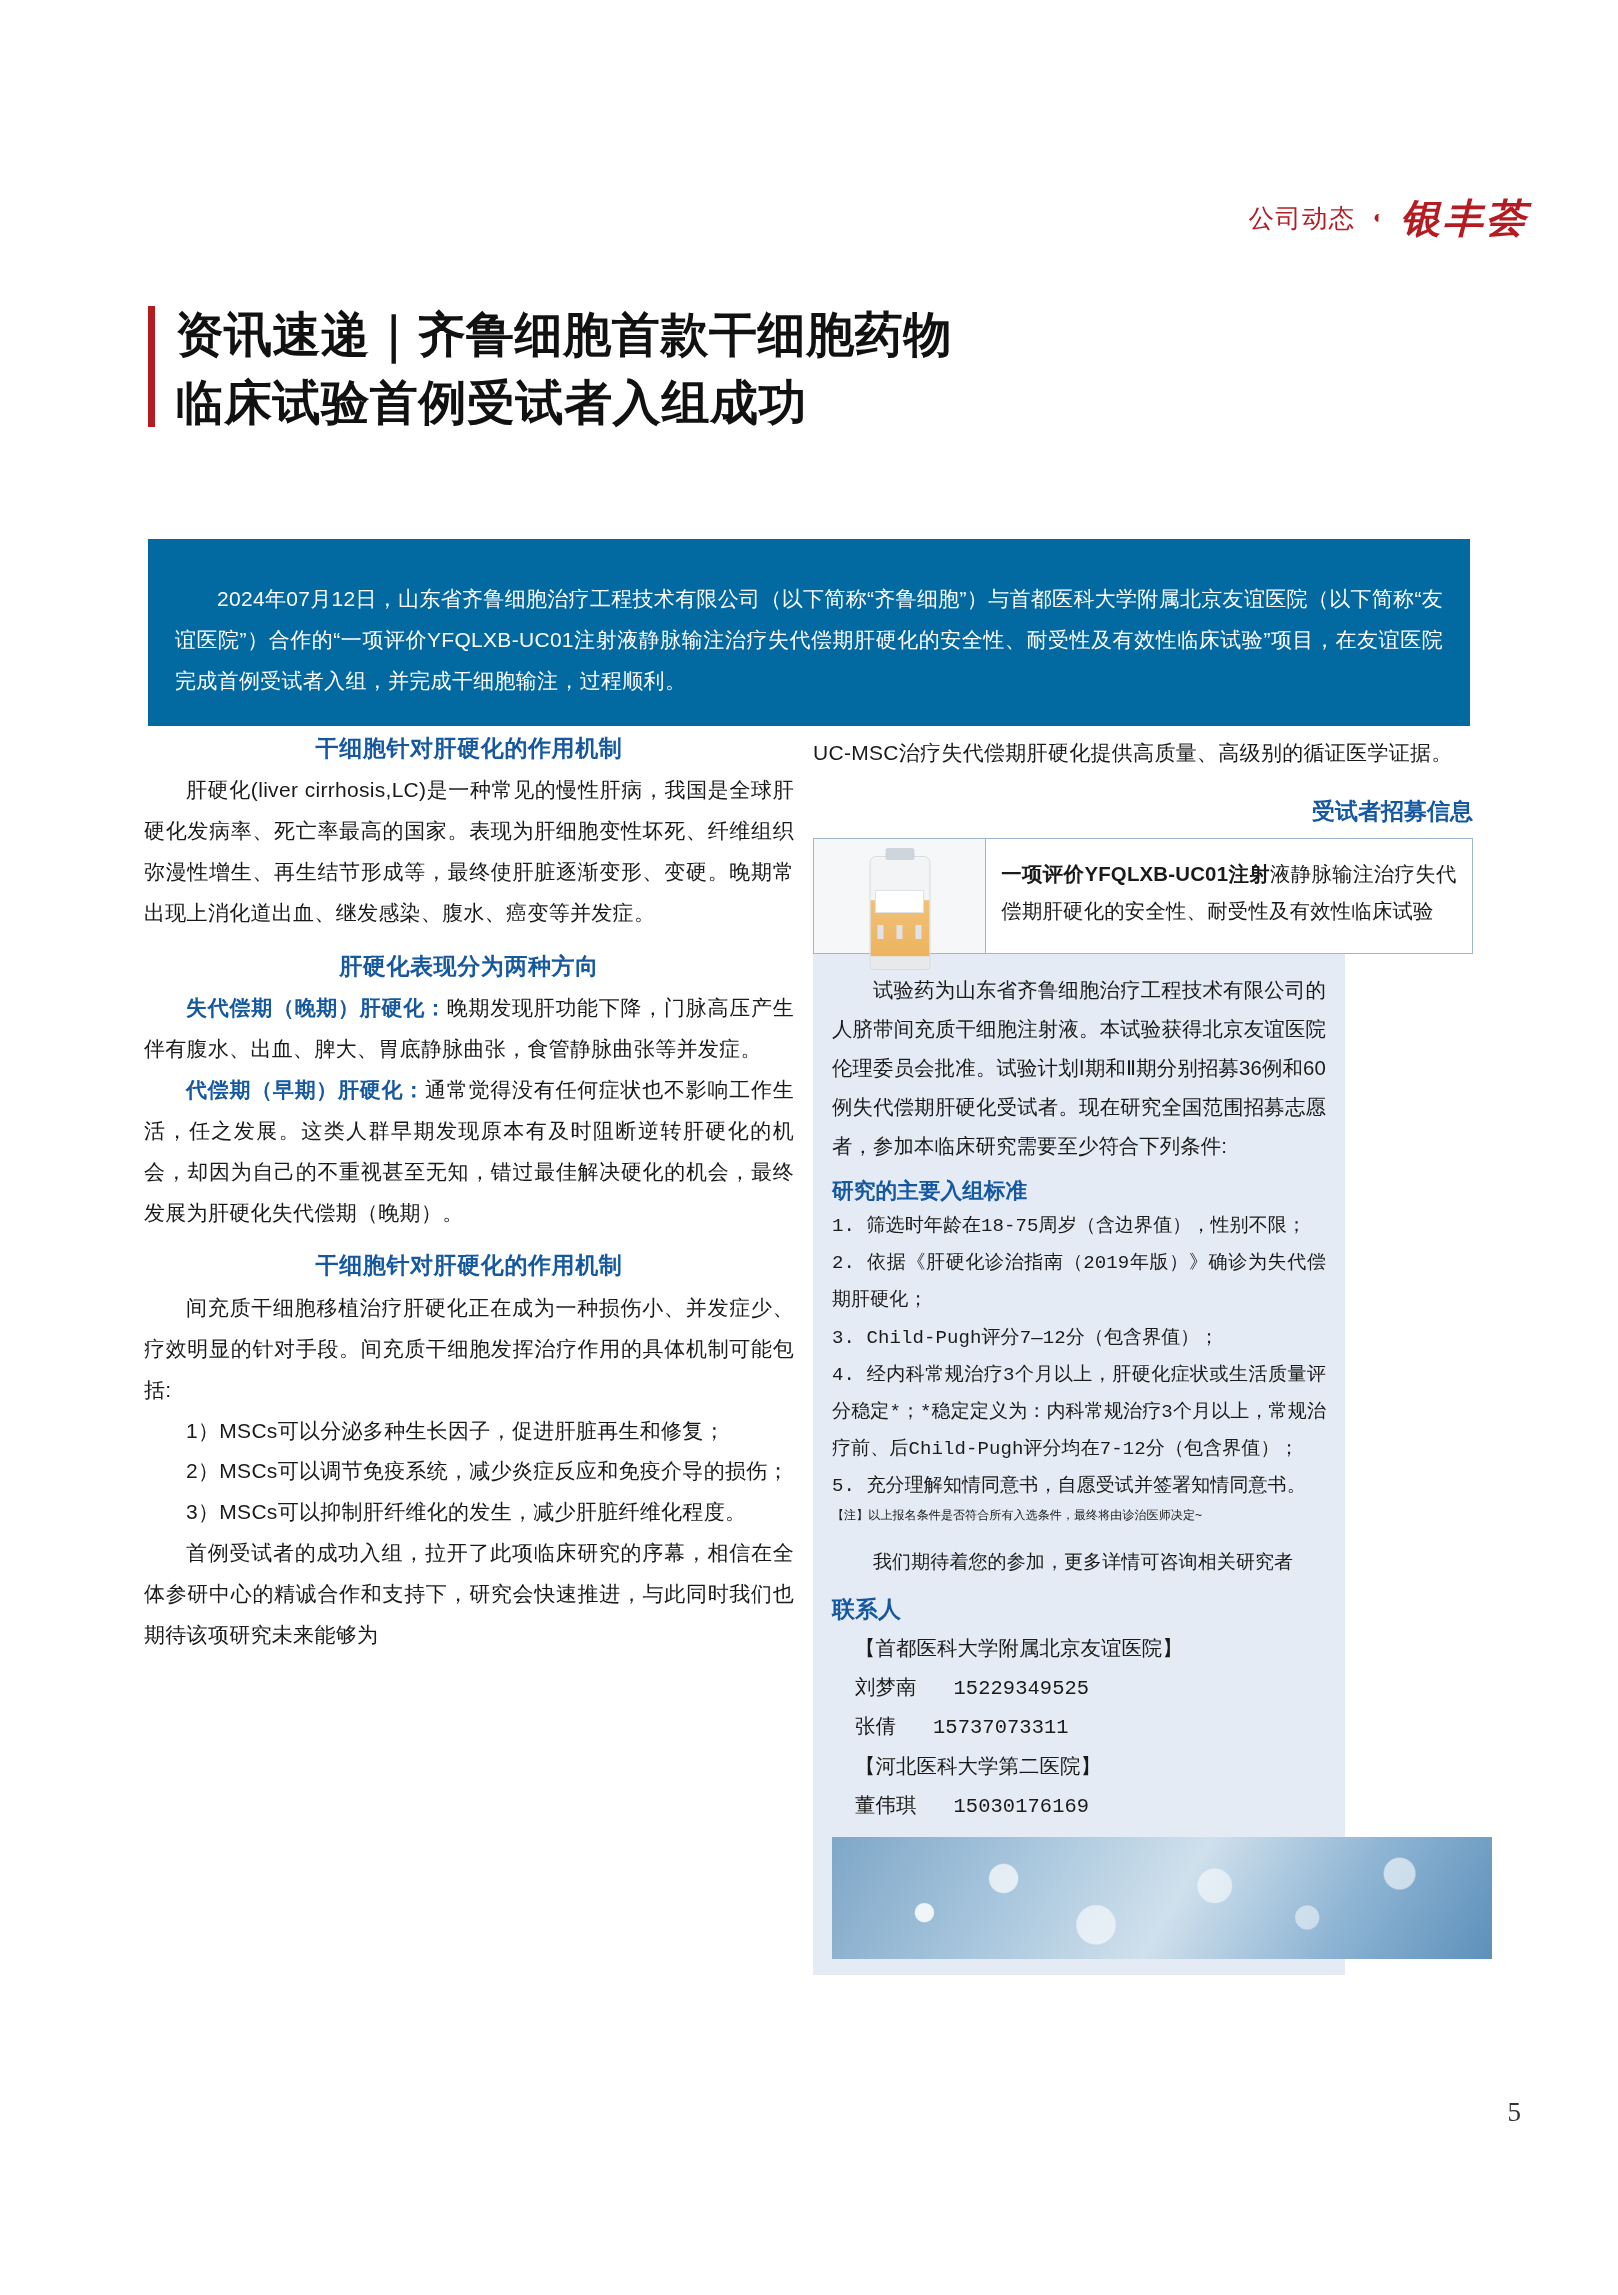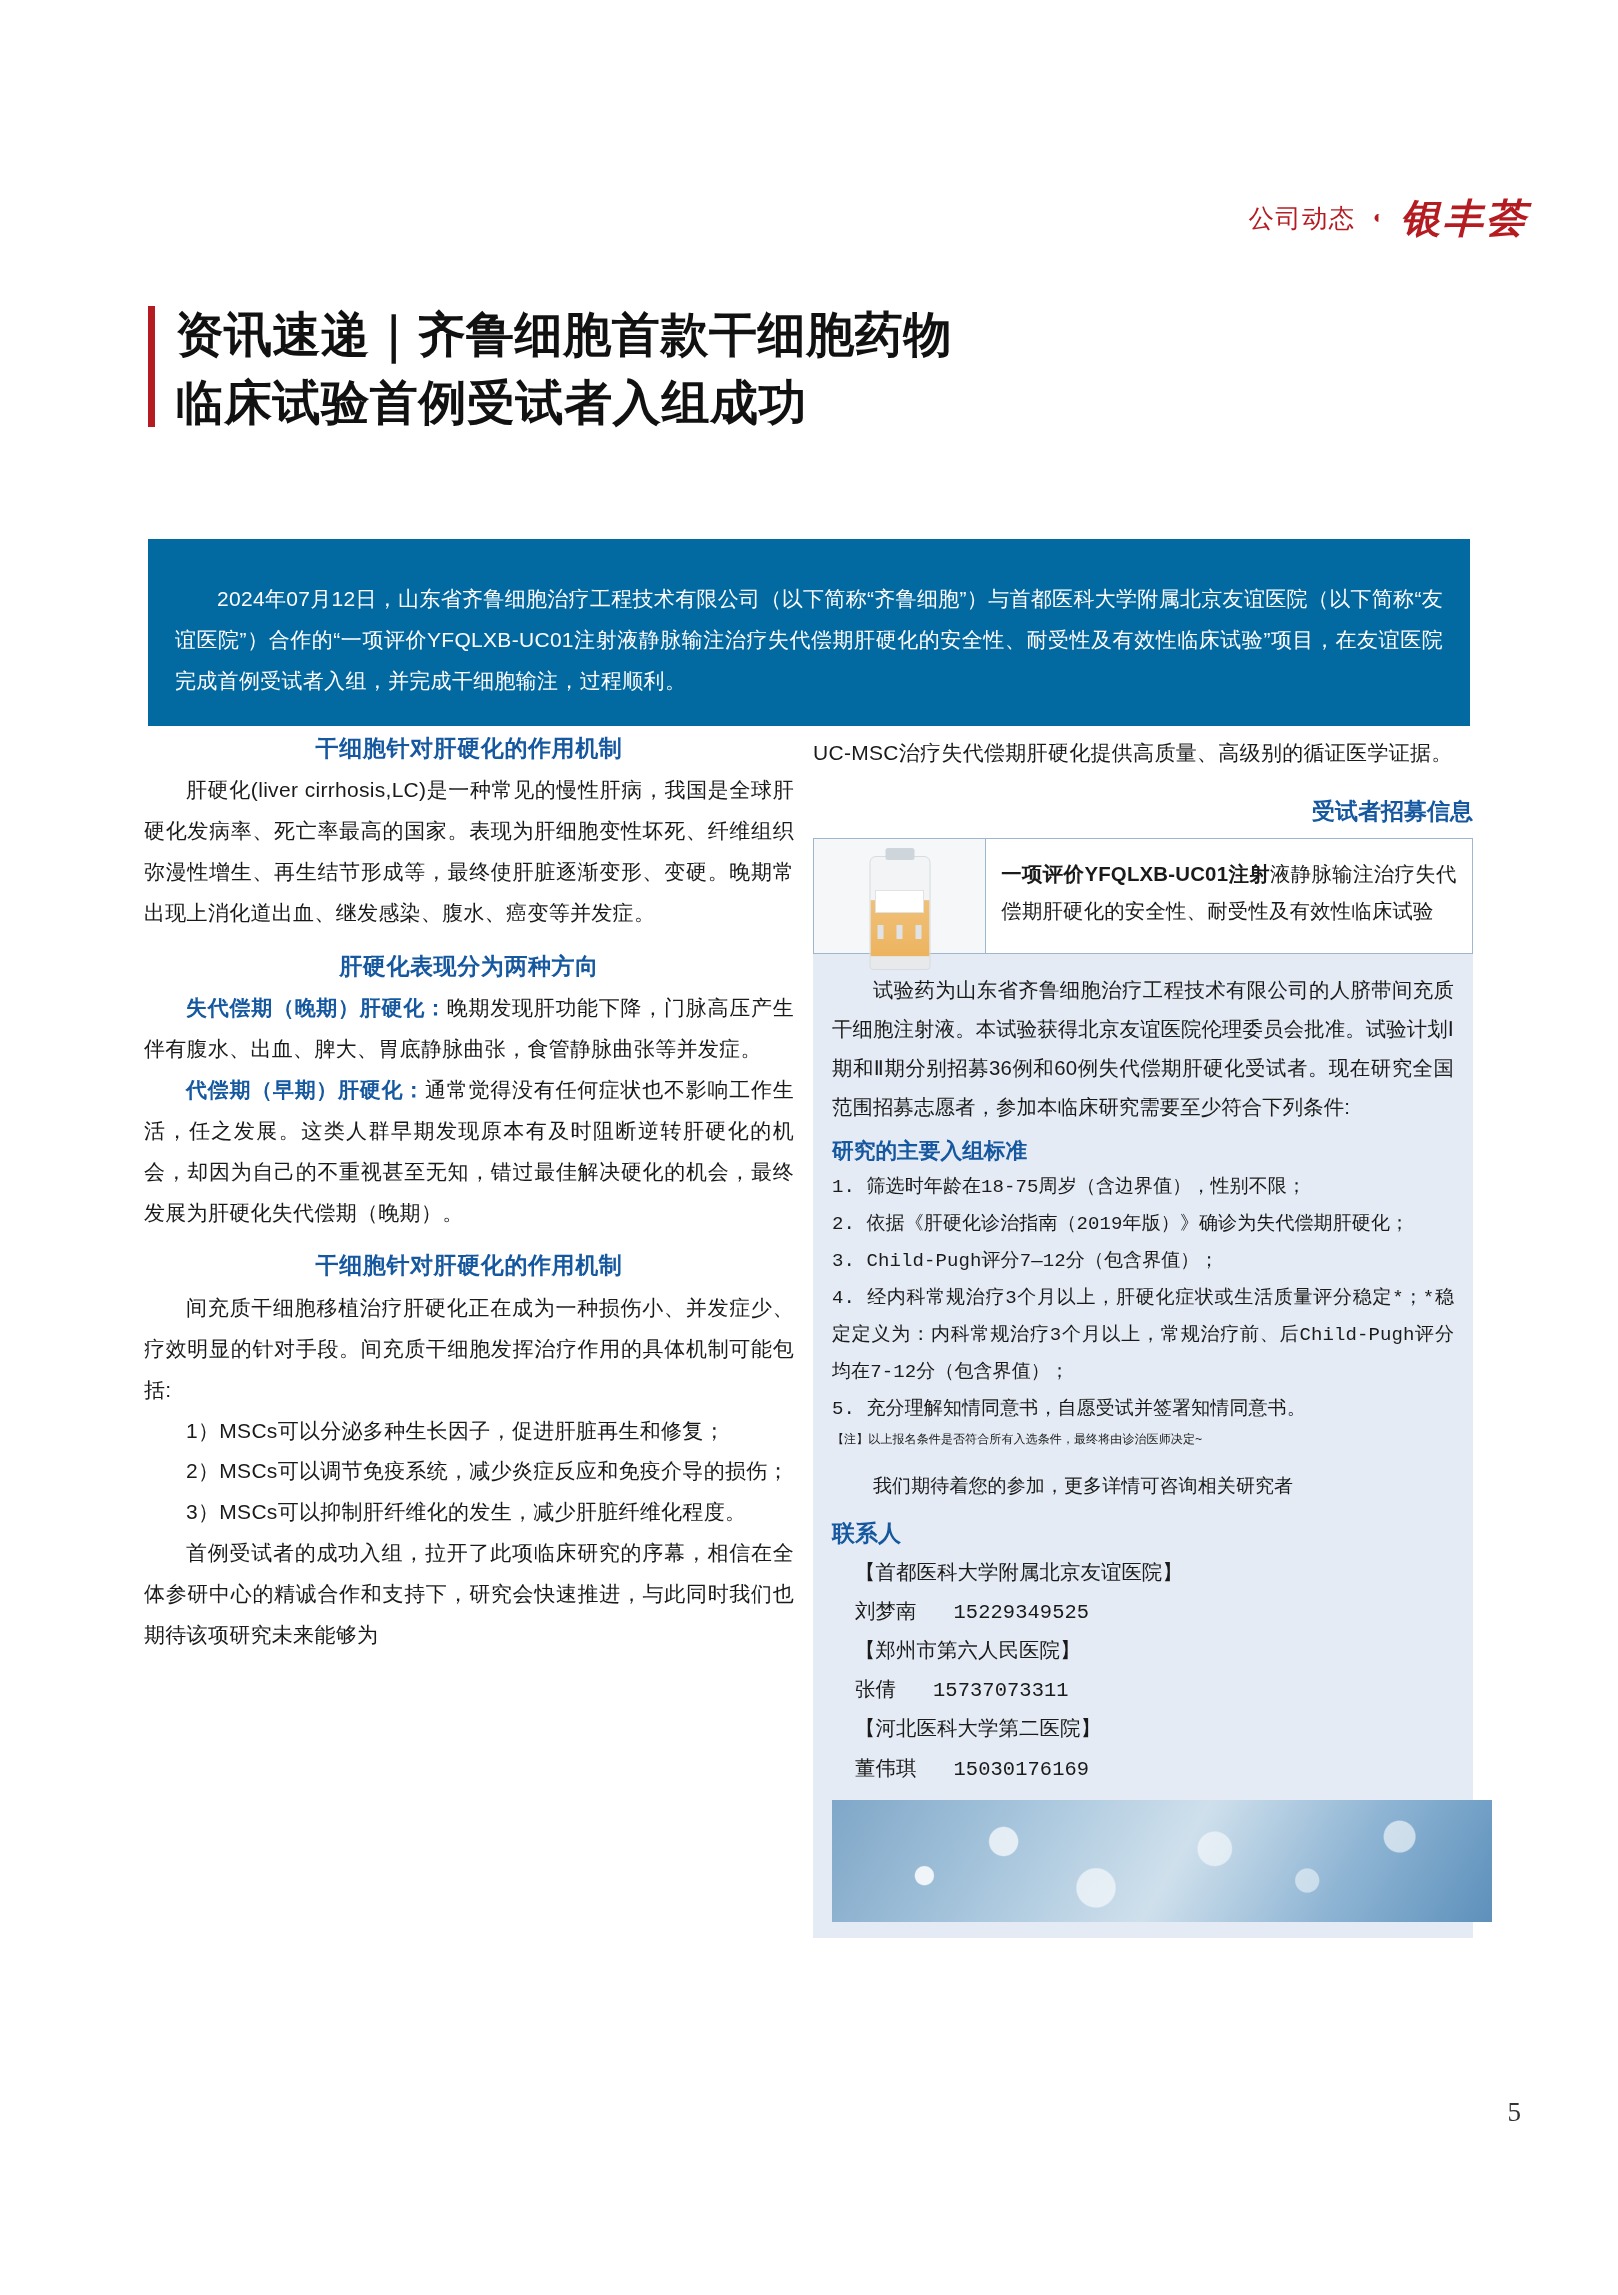--- a/index.html
+++ b/index.html
@@ -219,21 +219,21 @@
     padding: 16.6px 15.3px 12.7px 15.3px;
     font-size: 20.4px;
     line-height: 1.85;
     text-align: justify;
     letter-spacing: 0.2px;
   }
   .prod-text b { font-weight: bold; }
 
   
   .panel {
-    width: 660px;
+    width: 532px;
     box-sizing: border-box;
     background: #e4ebf4;
     padding: 16.6px 19px 15.3px 19px;
     margin-top: 0;
   }
   .panel p {
     margin: 0;
     font-size: 20.4px;
     line-height: 1.92;
     text-align: justify;
@@ -373,21 +373,20 @@
       <p class="crit">5. 充分理解知情同意书，自愿受试并签署知情同意书。</p>
       <p class="note">【注】以上报名条件是否符合所有入选条件，最终将由诊治医师决定~</p>
 
       <p class="invite">我们期待着您的参加，更多详情可咨询相关研究者</p>
 
       <div class="contact-h">联系人</div>
 
       <p class="contact-line indent">【首都医科大学附属北京友谊医院】</p>
       <p class="contact-line indent"><span>刘梦南</span>&nbsp;&nbsp;&nbsp;<span>15229349525</span></p>
 
-      <p class="contact-line indent">【郑州市第六人民医院】</p>
       <p class="contact-line indent"><span>张倩</span>&nbsp;&nbsp;&nbsp;<span>15737073311</span></p>
 
       <p class="contact-line indent">【河北医科大学第二医院】</p>
       <p class="contact-line indent"><span>董伟琪</span>&nbsp;&nbsp;&nbsp;<span>15030176169</span></p>
 
       <div class="bottom-img"></div>
     </div>
   </div>
 
   <div class="page-num">5</div>

